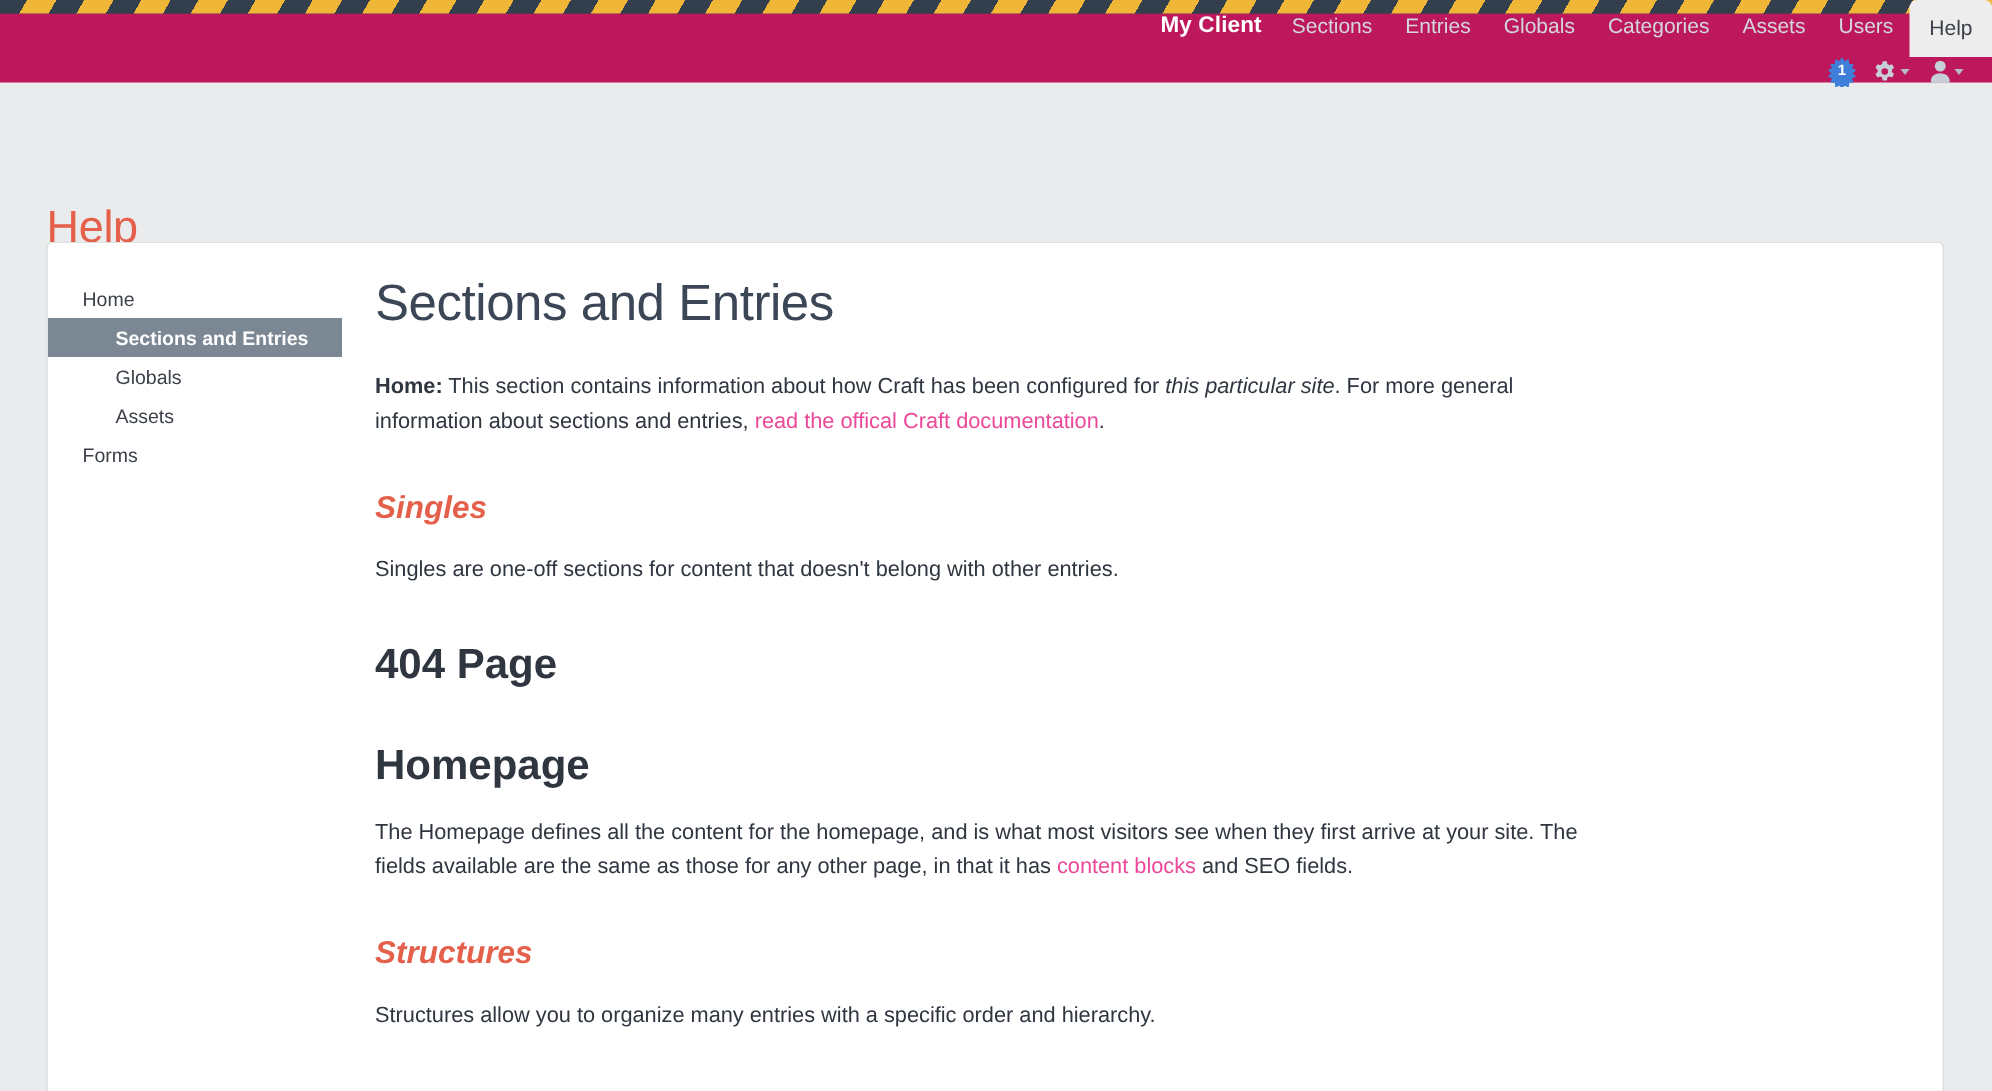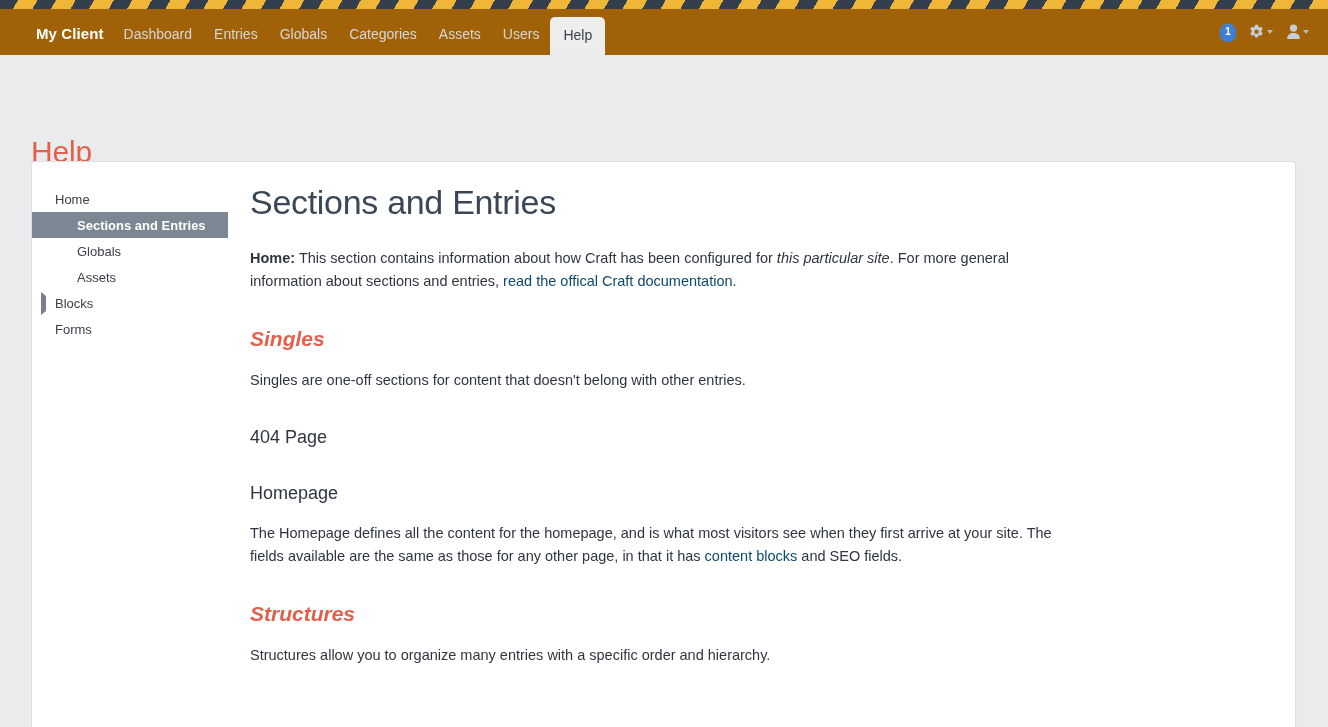--- a/index.html
+++ b/index.html
@@ -12,24 +12,25 @@
     background: #eaebec;
     font-family: "Liberation Sans", sans-serif;
     -webkit-font-smoothing: antialiased;
   }
 
   
   .globalheader {
     position: relative;
     width: 100%;
     height: 55px;
-    background: #a16207;
+    background: #be185d;
     display: flex;
     align-items: flex-end;
     padding: 0 0 0 0;
+    flex-direction: column;
   }
   
   .stripe {
     position: absolute;
     top: 0; left: 0; right: 0;
     height: 9px;
     background-color: #333f4d;
     background-image: repeating-linear-gradient(
       -60deg,
       #f0b637 0px,
@@ -203,51 +204,51 @@
   p.doc-p {
     font-size: 14.5px;
     line-height: 1.58;
     color: #2f3640;
     margin: 0 0 22px 0;
     max-width: 820px;
   }
   p.doc-p b { font-weight: bold; }
   p.doc-p i { font-style: italic; }
   a.doc-link {
-    color: #0c4a6e;
+    color: #ec4899;
     text-decoration: none;
     cursor: pointer;
   }
 
   h2.sec-h {
     color: #e4604b;
     font-size: 21px;
     font-weight: bold;
     margin: 34px 0 19px 0;
     line-height: 1.1;
     font-style: italic;
   }
   h3.sub-h {
     color: #2f3640;
-    font-size: 18px;
-    font-weight: normal;
+    font-size: 28px;
+    font-weight: bold;
     margin: 36px 0 18px 0;
     line-height: 1.1;
   }
   h2.sec-h:first-child, h3.sub-h:first-child { margin-top: 0; }
 </style>
 </head>
 <body>
 
 <div class="globalheader">
   <div class="stripe"></div>
 
   <div class="nav">
     <div class="brand">My Client</div>
-    <div class="nav-item">Dashboard</div>
+    <div class="nav-item">Sections</div>
     <div class="nav-item">Entries</div>
     <div class="nav-item">Globals</div>
     <div class="nav-item">Categories</div>
     <div class="nav-item">Assets</div>
     <div class="nav-item">Users</div>
     <div class="nav-item sel">Help</div>
   </div>
 
   <div class="header-right">
     <div class="badge-burst">
@@ -299,26 +300,20 @@
         <span>Globals</span>
       </span>
     </div>
 
     <div class="side-item lvl1">
       <span class="side-item-wrap">
         <span>Assets</span>
       </span>
     </div>
 
-    <div class="side-item lvl0">
-      <span class="side-item-wrap">
-        <span class="tw"><span class="tw-right"></span></span>
-        <span>Blocks</span>
-      </span>
-    </div>
 
     <div class="side-item lvl0">
       <span class="side-item-wrap">
         <span>Forms</span>
       </span>
     </div>
   </div>
 
   <div class="content">
 

